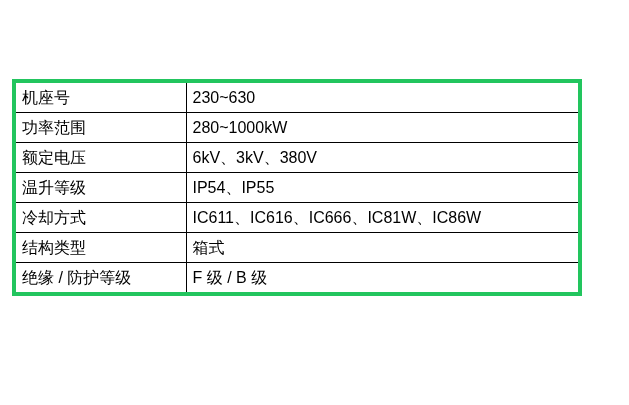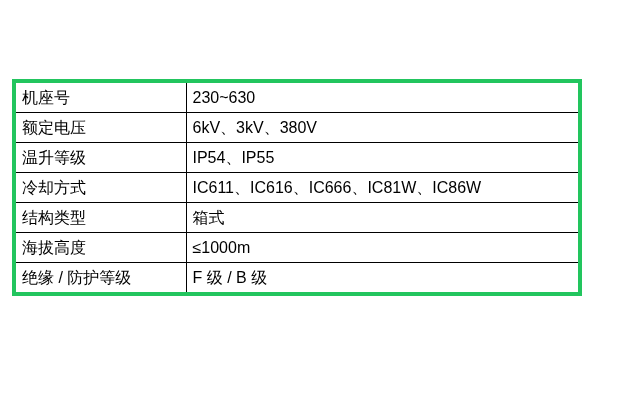--- a/index.html
+++ b/index.html
@@ -49,38 +49,38 @@
     <colgroup>
       <col class="label-col">
       <col class="value-col">
     </colgroup>
     <tbody>
       <tr>
         <td>机座号</td>
         <td>230~630</td>
       </tr>
       <tr>
+        <td>功率范围</td>
+        <td>280~1000kW</td>
+      </tr>
+      <tr>
         <td>额定电压</td>
         <td>6kV、3kV、380V</td>
       </tr>
       <tr>
         <td>温升等级</td>
         <td>IP54、IP55</td>
       </tr>
       <tr>
         <td>冷却方式</td>
         <td>IC611、IC616、IC666、IC81W、IC86W</td>
       </tr>
       <tr>
         <td>结构类型</td>
         <td>箱式</td>
       </tr>
       <tr>
-        <td>海拔高度</td>
-        <td>≤1000m</td>
-      </tr>
-      <tr>
         <td>绝缘 / 防护等级</td>
         <td>F 级 / B 级</td>
       </tr>
     </tbody>
   </table>
 </div>
 
 </body></html>

